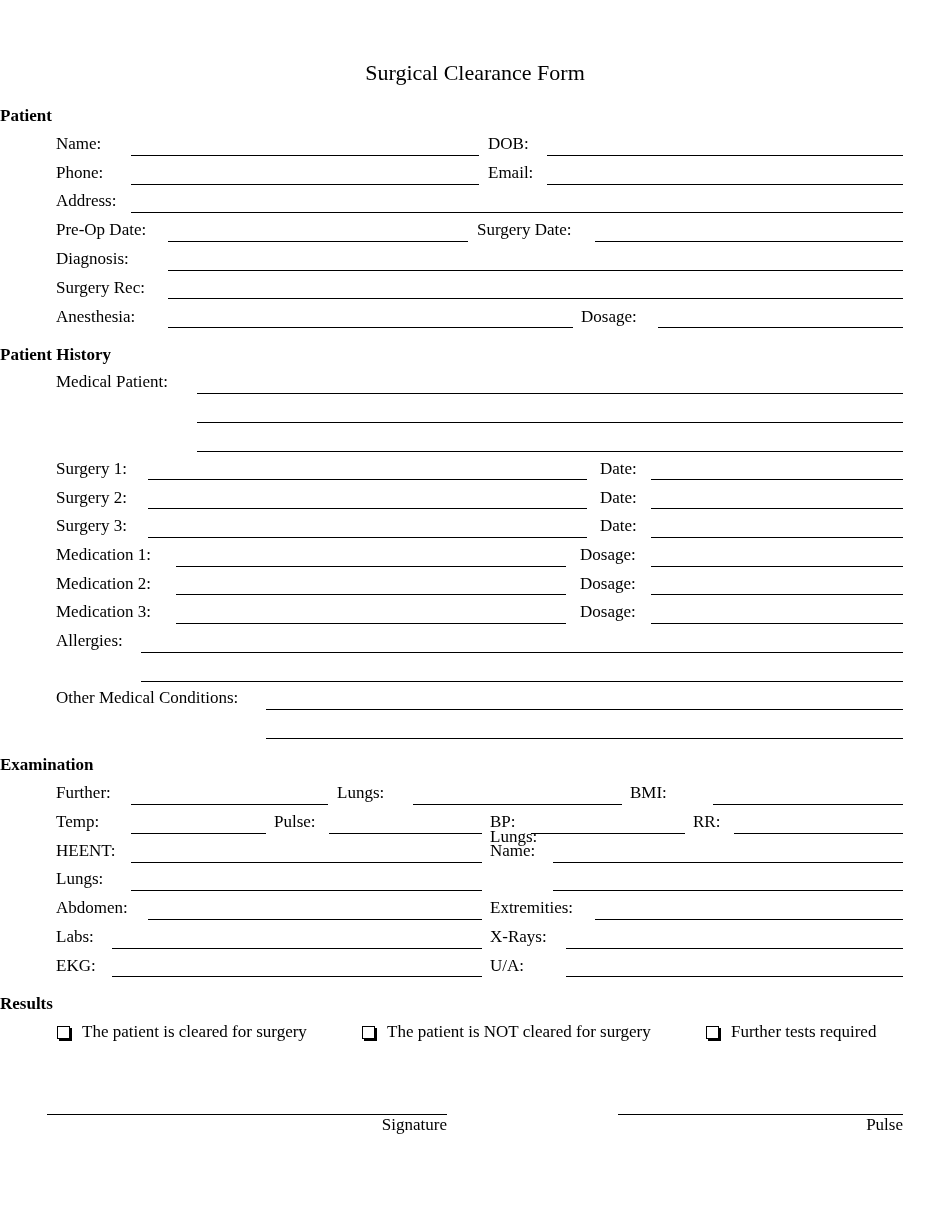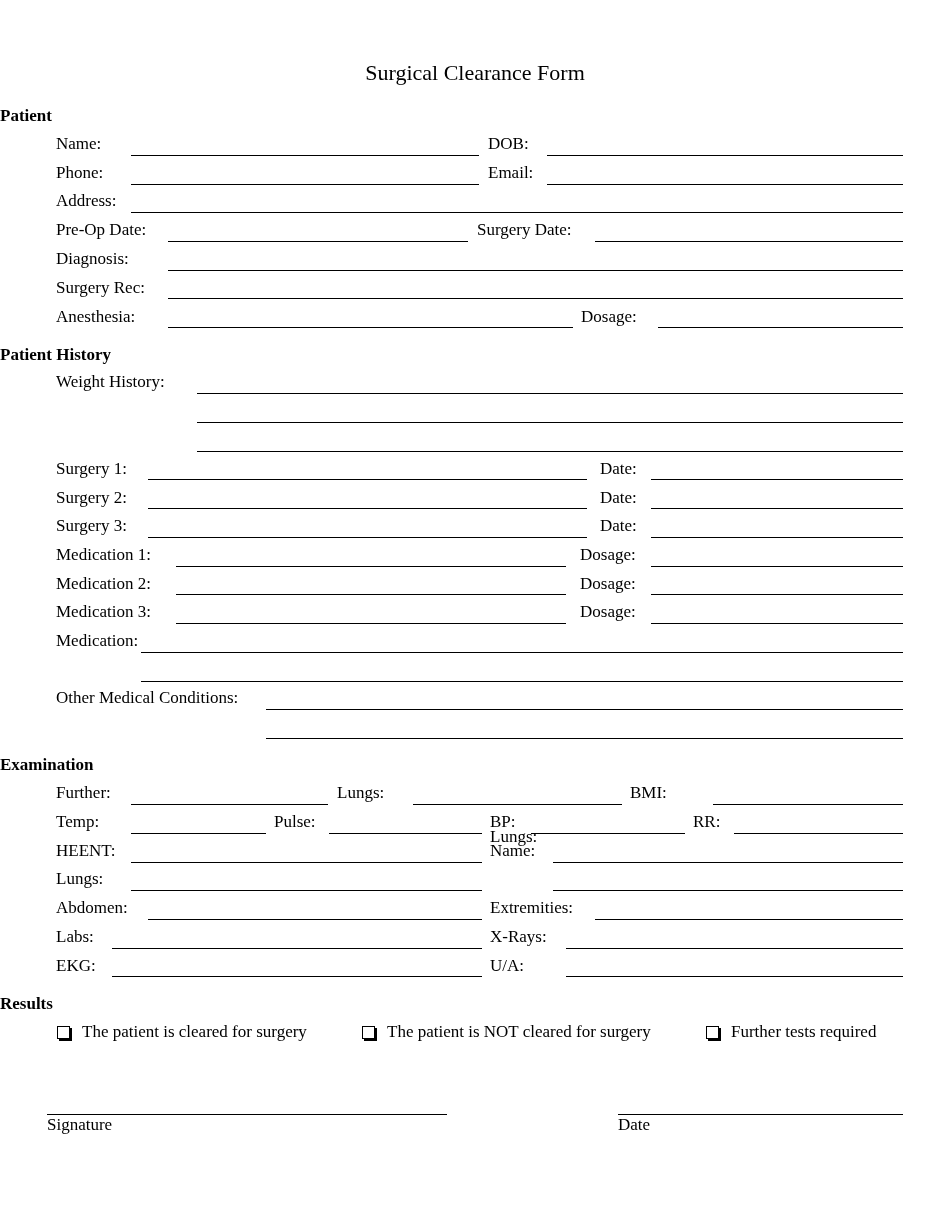--- a/index.html
+++ b/index.html
@@ -2,21 +2,21 @@
 <html><head>
 <meta charset="utf-8">
 <style>
   html, body { margin:0; padding:0; background:#ffffff; }
   body { width:950px; height:1230px; position:relative; font-family:"Liberation Serif", serif; color:#000; overflow:hidden; }
   .t { position:absolute; font-size:17px; line-height:20px; white-space:nowrap; }
   .title { position:absolute; left:0; width:950px; top:60px; text-align:center; font-size:22px; line-height:26px; }
   .sec { position:absolute; left:0; width:950px; text-align:left; font-weight:bold; font-size:17px; line-height:20px; }
   .ln { position:absolute; height:0; border-top:1px solid #000; }
   .chk { position:absolute; width:11px; height:11px; border:1px solid #000; box-shadow:2px 2px 0 #000; }
-  .cap { position:absolute; font-size:17px; line-height:20px; text-align:left; }
+  .cap { position:absolute; font-size:17px; line-height:20px; text-align:right; }
 </style>
 </head>
 <body>
 
 <div class="title">Surgical Clearance Form</div>
 
 <div class="sec" style="top:106px">Patient</div>
 
 <div class="t" style="left:56px;top:134px">Name:</div>
 <div class="ln" style="left:131px;top:155px;width:348px"></div>
@@ -42,21 +42,21 @@
 <div class="t" style="left:56px;top:278px">Surgery Rec:</div>
 <div class="ln" style="left:168px;top:298px;width:735px"></div>
 
 <div class="t" style="left:56px;top:307px">Anesthesia:</div>
 <div class="ln" style="left:168px;top:327px;width:405px"></div>
 <div class="t" style="left:581px;top:307px">Dosage:</div>
 <div class="ln" style="left:658px;top:327px;width:245px"></div>
 
 <div class="sec" style="top:345px">Patient History</div>
 
-<div class="t" style="left:56px;top:372px">Weight History:</div>
+<div class="t" style="left:56px;top:372px">Medical Patient:</div>
 <div class="ln" style="left:197px;top:393px;width:706px"></div>
 <div class="ln" style="left:197px;top:422px;width:706px"></div>
 <div class="ln" style="left:197px;top:451px;width:706px"></div>
 
 <div class="t" style="left:56px;top:459px">Surgery 1:</div>
 <div class="ln" style="left:148px;top:479px;width:439px"></div>
 <div class="t" style="left:600px;top:459px">Date:</div>
 <div class="ln" style="left:651px;top:479px;width:252px"></div>
 
 <div class="t" style="left:56px;top:488px">Surgery 2:</div>
@@ -77,21 +77,21 @@
 <div class="t" style="left:56px;top:574px">Medication 2:</div>
 <div class="ln" style="left:176px;top:594px;width:390px"></div>
 <div class="t" style="left:580px;top:574px">Dosage:</div>
 <div class="ln" style="left:651px;top:594px;width:252px"></div>
 
 <div class="t" style="left:56px;top:602px">Medication 3:</div>
 <div class="ln" style="left:176px;top:623px;width:390px"></div>
 <div class="t" style="left:580px;top:602px">Dosage:</div>
 <div class="ln" style="left:651px;top:623px;width:252px"></div>
 
-<div class="t" style="left:56px;top:631px">Medication:</div>
+<div class="t" style="left:56px;top:631px">Allergies:</div>
 <div class="ln" style="left:141px;top:652px;width:762px"></div>
 <div class="ln" style="left:141px;top:681px;width:762px"></div>
 
 <div class="t" style="left:56px;top:688px">Other Medical Conditions:</div>
 <div class="ln" style="left:266px;top:709px;width:637px"></div>
 <div class="ln" style="left:266px;top:738px;width:637px"></div>
 
 <div class="sec" style="top:755px">Examination</div>
 
 <div class="t" style="left:56px;top:783px">Further:</div>
@@ -140,13 +140,13 @@
 <div class="chk" style="left:57px;top:1026px"></div>
 <div class="t" style="left:82px;top:1022px">The patient is cleared for surgery</div>
 <div class="chk" style="left:362px;top:1026px"></div>
 <div class="t" style="left:387px;top:1022px">The patient is NOT cleared for surgery</div>
 <div class="chk" style="left:706px;top:1026px"></div>
 <div class="t" style="left:731px;top:1022px">Further tests required</div>
 
 <div class="ln" style="left:47px;top:1114px;width:400px"></div>
 <div class="cap" style="left:47px;top:1115px;width:400px">Signature</div>
 <div class="ln" style="left:618px;top:1114px;width:285px"></div>
-<div class="cap" style="left:618px;top:1115px;width:285px">Date</div>
+<div class="cap" style="left:618px;top:1115px;width:285px">Pulse</div>
 
 </body></html>

